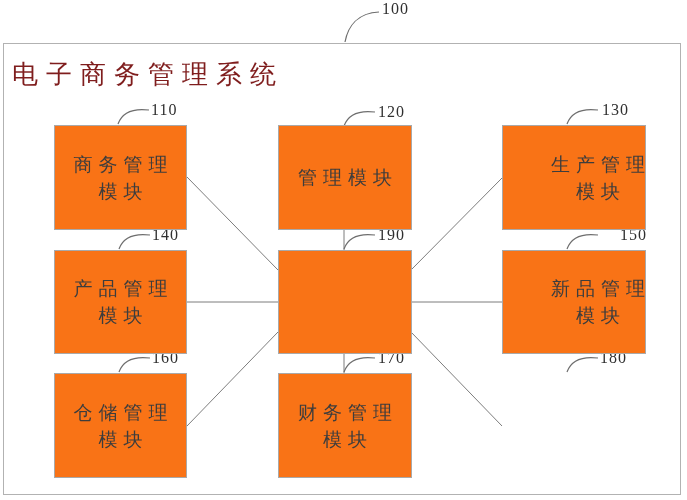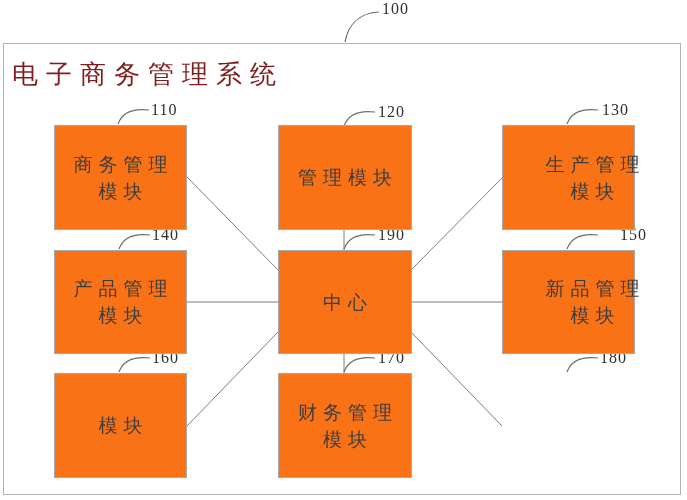--- a/index.html
+++ b/index.html
@@ -17,21 +17,21 @@
     padding-left:8px;color:#7f1d1d;white-space:nowrap;
   }
   .node{
     position:absolute;background:#f97316;border:1px solid #a9a9a9;box-sizing:border-box;
     display:flex;flex-direction:column;align-items:center;justify-content:center;
     font-size:19px;line-height:27px;letter-spacing:6px;color:#3d3d3d;
   }
   .line{white-space:nowrap;padding-left:6px;}
   .c0{left:54px;width:133px;}
   .c1{left:278px;width:134px;}
-  .c2{left:502px;width:133px;padding-left:48px;}
+  .c2{left:502px;width:144px;padding-left:48px;}
   .r0{top:125px;height:105px;}
   .r1{top:250px;height:104px;}
   .r2{top:373px;height:105px;}
   .ref{
     position:absolute;font-size:16px;color:#2f2f2f;letter-spacing:1px;
   }
 </style>
 </head>
 <body>
 
@@ -86,27 +86,27 @@
   </div>
   <div class="node c2 r0">
     <div class="line">生产管理</div>
     <div class="line">模块</div>
   </div>
   <div class="node c0 r1">
     <div class="line">产品管理</div>
     <div class="line">模块</div>
   </div>
   <div class="node c1 r1">
-    <div class="line">中心</div>
   </div>
   <div class="node c2 r1">
     <div class="line">新品管理</div>
     <div class="line">模块</div>
   </div>
   <div class="node c0 r2">
+    <div class="line">仓储管理</div>
     <div class="line">模块</div>
   </div>
   <div class="node c1 r2">
     <div class="line">财务管理</div>
     <div class="line">模块</div>
   </div>
 
 </div>
 
 </body></html>

